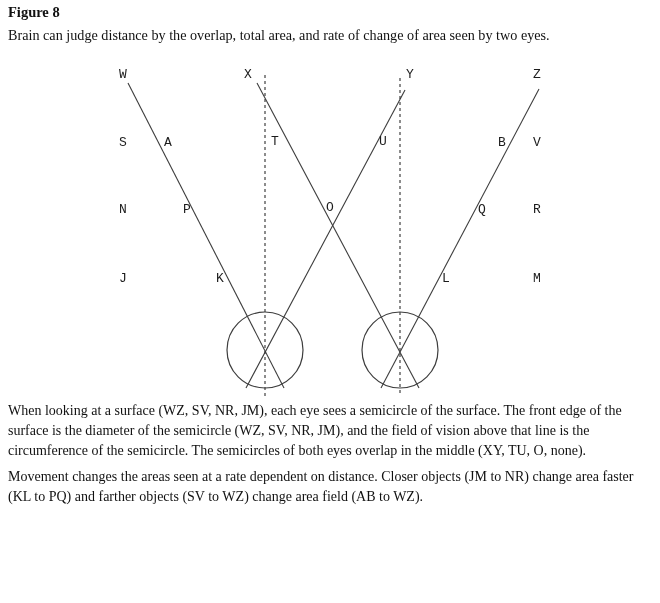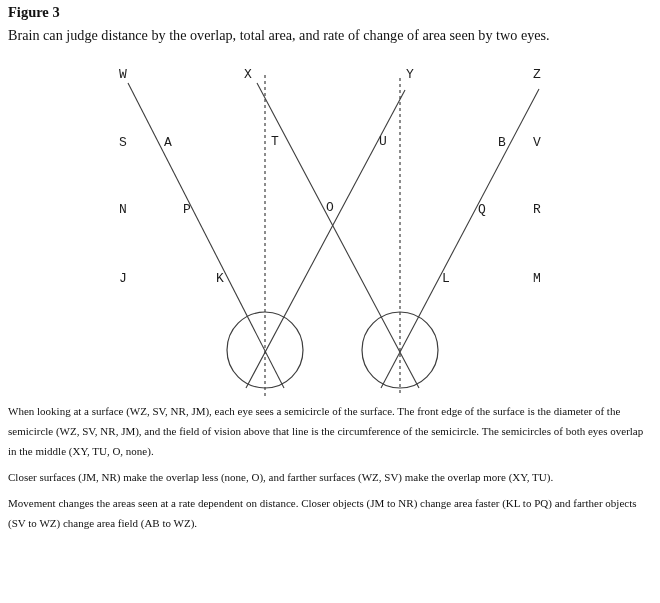--- a/index.html
+++ b/index.html
@@ -25,30 +25,30 @@
   }
   #diagram-svg text{
     font-family:"Liberation Mono", monospace;
     font-size:13px;
   }
   .body-text{
     position:absolute;left:8px;top:401px;width:648px;
   }
   .body-text p{
     margin:0 4px 6px 0;
-    font-size:11px;
+    font-size:14px;
     line-height:20px;
   }
 </style>
 </head>
 <body>
 
 <div class="page">
 
-  <h1 class="fig-title">Figure 3</h1>
+  <h1 class="fig-title">Figure 8</h1>
 
   <p class="fig-caption">Brain can judge distance by the overlap, total area, and rate of change of area seen by two eyes.</p>
 
   <svg id="diagram-svg" viewBox="0 0 660 603">
       <line x1="128" y1="83" x2="284" y2="388" stroke="#3d3d3d" stroke-width="1.1"></line>
       <line x1="405" y1="90" x2="246" y2="388" stroke="#3d3d3d" stroke-width="1.1"></line>
       <line x1="257" y1="83" x2="419" y2="388" stroke="#3d3d3d" stroke-width="1.1"></line>
       <line x1="539" y1="89" x2="381" y2="388" stroke="#3d3d3d" stroke-width="1.1"></line>
       <line x1="265" y1="75" x2="265" y2="396" stroke="#2f2f2f" stroke-width="1.1" stroke-dasharray="3,3"></line>
       <line x1="400" y1="78" x2="400" y2="396" stroke="#2f2f2f" stroke-width="1.1" stroke-dasharray="3,3"></line>
@@ -70,17 +70,16 @@
       <text x="482" y="212.5" fill="#1c1c1c" text-anchor="middle">Q</text>
       <text x="537" y="212.5" fill="#1c1c1c" text-anchor="middle">R</text>
       <text x="123" y="281.5" fill="#1c1c1c" text-anchor="middle">J</text>
       <text x="220" y="281.5" fill="#1c1c1c" text-anchor="middle">K</text>
       <text x="446" y="281.5" fill="#1c1c1c" text-anchor="middle">L</text>
       <text x="537" y="281.5" fill="#1c1c1c" text-anchor="middle">M</text>
     </svg>
 
   <div class="body-text">
     <p>When looking at a surface (WZ, SV, NR, JM), each eye sees a semicircle of the surface. The front edge of the surface is the diameter of the semicircle (WZ, SV, NR, JM), and the field of vision above that line is the circumference of the semicircle. The semicircles of both eyes overlap in the middle (XY, TU, O, none).</p>
-    <p>Closer surfaces (JM, NR) make the overlap less (none, O), and farther surfaces (WZ, SV) make the overlap more (XY, TU).</p>
     <p>Movement changes the areas seen at a rate dependent on distance. Closer objects (JM to NR) change area faster (KL to PQ) and farther objects (SV to WZ) change area field (AB to WZ).</p>
   </div>
 
 </div>
 
 </body></html>

